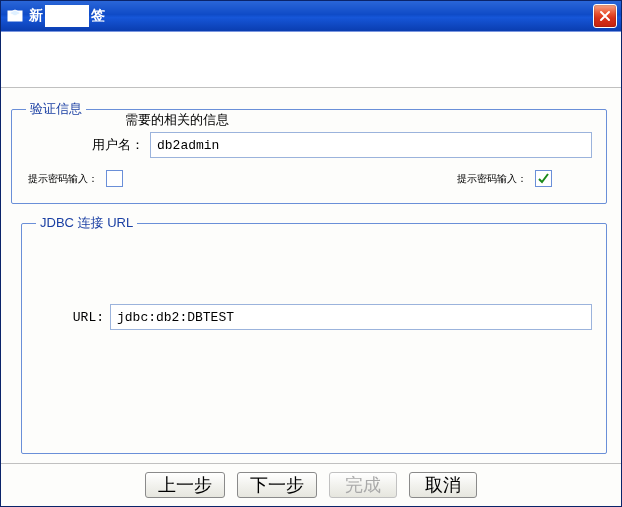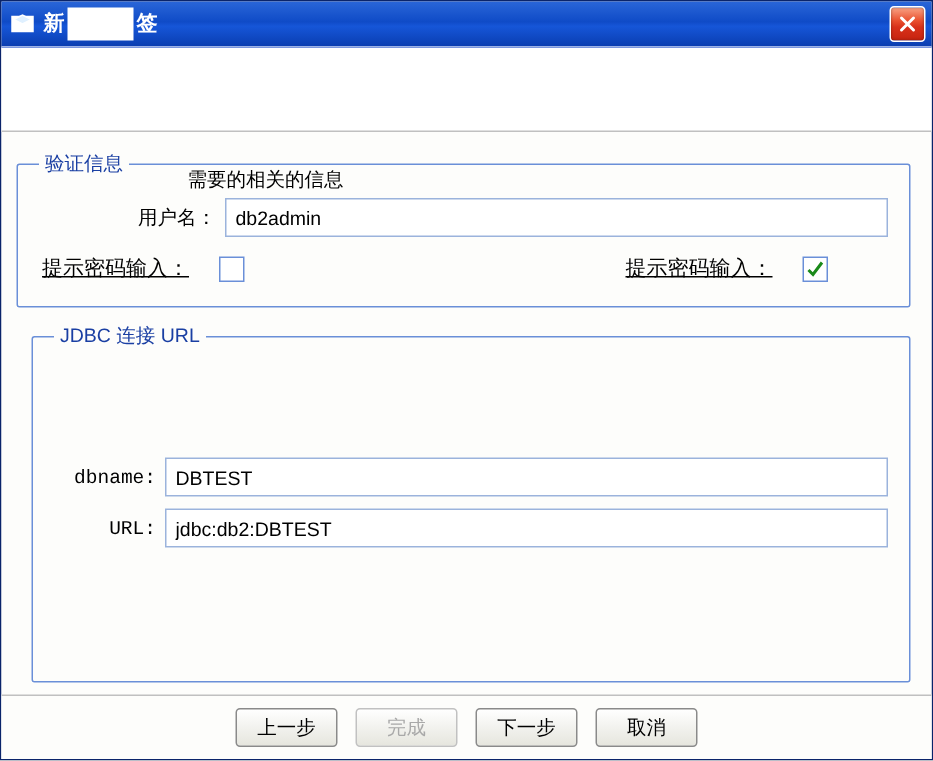--- a/index.html
+++ b/index.html
@@ -137,20 +137,21 @@
   .label-col {
     width: 120px;
     text-align: right;
     padding-right: 6px;
     color: #000;
     font-size: 13px;
     font-family: Liberation Mono, monospace;
   }
   .input-col {
     flex: 1;
+    font-family: Liberation Mono, monospace;
   }
   input[type=text], input[type=password] {
     width: 100%;
     box-sizing: border-box;
     height: 26px;
     padding: 2px 6px;
     font-size: 13px;
     border: 1px solid #9bb3dc;
     background: #ffffff;
     font-family: inherit;
@@ -158,23 +159,22 @@
 
   .check-row {
     display: flex;
     justify-content: space-between;
     align-items: center;
     padding: 4px 40px 2px 4px;
   }
   .check-item {
     display: flex;
     align-items: center;
-    gap: 20px;
-    font-size: 14px;
-    text-decoration: underline;
+    gap: 8px;
+    font-size: 10px;
   }
   .chk {
     width: 15px;
     height: 15px;
     border: 1px solid #6a8fd8;
     background: #ffffff;
     display: inline-flex;
     align-items: center;
     justify-content: center;
     cursor: pointer;
@@ -199,21 +199,21 @@
     display: flex;
     align-items: center;
     justify-content: center;
     gap: 12px;
     background: #fdfdfb;
   }
   .btn {
     min-width: 68px;
     height: 26px;
     padding: 0 12px;
-    font-size: 13px;
+    font-size: 18px;
     font-family: inherit;
     border: 1px solid #8a8a8a;
     background: linear-gradient(to bottom, #ffffff 0%, #f2f2ee 50%, #e6e6de 100%);
     border-radius: 3px;
     cursor: pointer;
     color: #000;
   }
   .btn:disabled {
     color: #a9a9a9;
     cursor: default;
@@ -279,37 +279,31 @@
               </svg>
             </span>
           </div>
         </div>
       </fieldset>
 
       <fieldset class="jdbc-fieldset">
         <legend>JDBC 连接 URL</legend>
         <div class="jdbc-inner">
           <div class="row">
-            <div class="label-col" style="width:70px">dbname:</div>
-            <div class="input-col">
-              <input type="text" value="DBTEST" style="">
-            </div>
-          </div>
-          <div class="row">
             <div class="label-col" style="width:70px">URL:</div>
             <div class="input-col">
               <input type="text" value="jdbc:db2:DBTEST" style="">
             </div>
           </div>
         </div>
       </fieldset>
 
     </div>
 
     <div class="button-bar">
       <button class="btn">上一步</button>
+      <button class="btn">下一步</button>
       <button class="btn" disabled="">完成</button>
-      <button class="btn">下一步</button>
       <button class="btn">取消</button>
     </div>
 
   </div>
 </div>
 
 </body></html>

